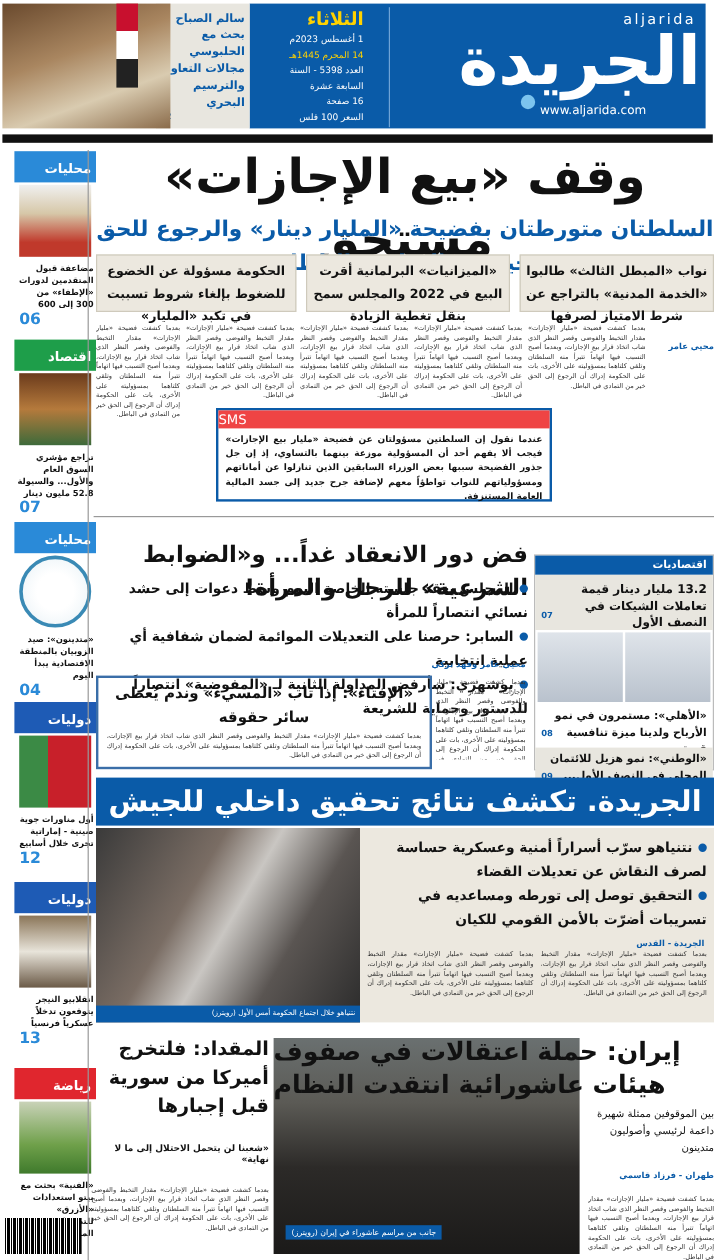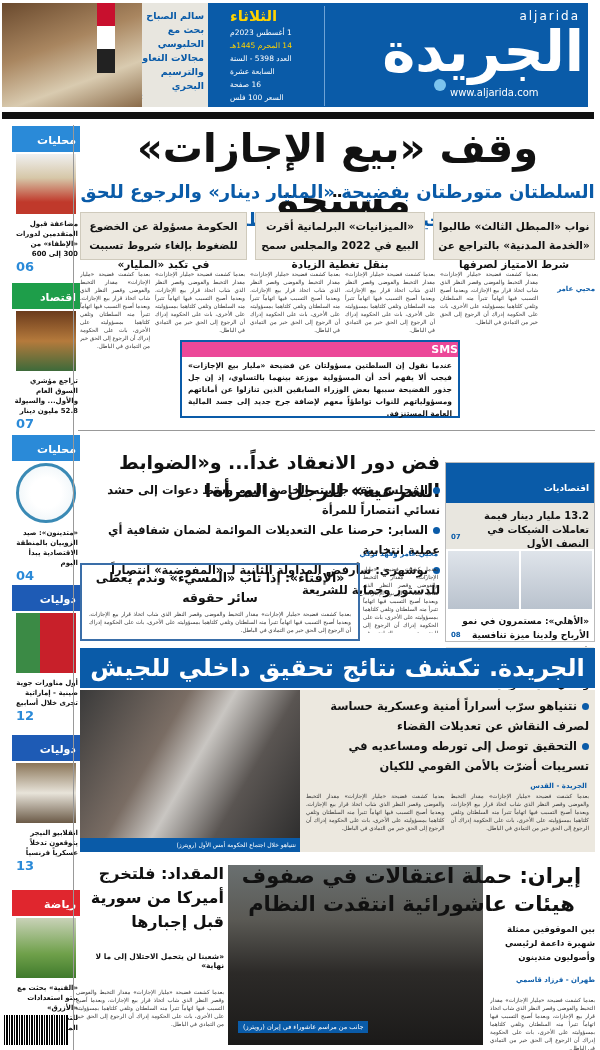--- a/index.html
+++ b/index.html
@@ -6,21 +6,21 @@
 body{width:600px;height:1050px;background:#fff;font-family:"DejaVu Sans",sans-serif;direction:rtl;overflow:hidden;position:relative;color:#111}
 .abs{position:absolute}
 
 #mast{left:0;top:0;width:600px;height:112px}
 #mast-blue{right:12px;top:3px;width:380px;height:104px;background:#0a5ba8}
 #logo{right:12px;top:3px;width:160px;height:104px;color:#fff}
 #logo .latin{position:absolute;right:8px;top:6px;font-family:"DejaVu Sans",sans-serif;font-size:12px;letter-spacing:2px;direction:ltr}
 #logo .ar{position:absolute;right:4px;top:14px;font-family:"DejaVu Sans",sans-serif;font-weight:bold;font-size:56px;line-height:70px}
 #logo .dot{position:absolute;left:6px;top:76px;width:12px;height:12px;border-radius:50%;background:#7cc4ee}
 #logo .url{position:absolute;left:22px;top:84px;font-size:10px;direction:ltr;color:#fff}
-#datebox{right:275px;top:6px;width:95px;height:100px;border-right:1px solid #6ea3d6;color:#fff;text-align:left;padding-right:21px}
+#datebox{right:275px;top:6px;width:95px;height:100px;border-right:1px solid #6ea3d6;color:#fff;text-align:right;padding-right:21px}
 #datebox .day{font-weight:bold;color:#ffd200;font-size:15px;line-height:20px}
 #datebox .l{font-size:7.5px;line-height:13px}
 #datebox .hij{color:#ffd200}
 #mast-teaser{right:392px;top:3px;width:78px;height:104px;background:#e8e6df;padding:6px 4px 0 2px}
 #mast-teaser .t{color:#0a5ba8;font-weight:bold;font-size:9.5px;line-height:14px}
 #mast-teaser .pg{position:absolute;left:4px;bottom:6px;font-size:7px;color:#0a5ba8}
 #mast-photo{left:2px;top:3px;width:140px;height:104px;background:linear-gradient(160deg,#6a4a2e 0%,#a98660 40%,#d9cbb0 70%,#8a6b4a 100%)}
 #mast-photo .flag{position:absolute;left:95px;top:0;width:18px;height:70px;background:linear-gradient(#c8102e 0 33%,#fff 33% 66%,#222 66%)}
 #rule{left:2px;top:112px;width:592px;height:7px;background:#111}
 
@@ -30,46 +30,46 @@
 .rail-txt{font-size:7px;line-height:10px;font-weight:bold;text-align:right;padding:3px 2px 0 2px}
 .rail-pg{font-size:13px;font-weight:bold;color:#2a8ad8;direction:ltr;text-align:left;padding-left:4px}
 #divider-v{left:73px;top:125px;width:1px;height:925px;background:#999}
 
 #h1{left:80px;top:122px;width:515px;text-align:center;font-weight:bold;font-size:40px;line-height:52px;color:#111}
 #h1sub{left:80px;top:178px;width:515px;text-align:center;font-weight:bold;font-size:18px;color:#0a5ba8;line-height:28px}
 .kicker{top:212px;height:48px;background:#ece8df;border:1px solid #cfcabc;font-weight:bold;font-size:10.5px;line-height:19px;text-align:center;padding-top:4px}
 .col{font-size:5.5px;line-height:8px;color:#333;text-align:justify}
 .byline{font-size:7px;color:#0a5ba8;font-weight:bold}
 #sms{left:180px;top:340px;width:280px;height:78px;border:2px solid #0a5ba8}
-#sms .hd{background:#ec4899;color:#fff;font-weight:bold;text-align:right;font-size:11px;height:15px;line-height:15px}
+#sms .hd{background:#ef4444;color:#fff;font-weight:normal;text-align:left;font-size:11px;height:15px;line-height:15px}
 #sms .bd{font-size:7.5px;line-height:12px;font-weight:bold;padding:3px 6px;text-align:justify}
 
 #h2{left:80px;top:448px;width:360px;font-weight:bold;font-size:19px;line-height:28px;text-align:right}
 .bullet{font-weight:bold;font-size:11.5px;line-height:20px;text-align:right}
 .bullet::before{content:"";display:inline-block;width:7px;height:7px;border-radius:50%;background:#0a5ba8;margin-left:5px;vertical-align:middle}
 #ifta{left:80px;top:563px;width:280px;height:78px;border:2px solid #3a6ea8;padding:3px}
 #ifta .t{font-weight:bold;font-size:12.5px;text-align:center;line-height:20px}
 
 #econ{left:445px;top:462px;width:150px;height:180px;border:1px solid #bbb}
-#econ .hd{background:#0a5ba8;color:#fff;font-size:9px;font-weight:bold;padding:20px 5px;height:16px;text-align:right}
+#econ .hd{background:#0a5ba8;color:#fff;font-size:9px;font-weight:bold;padding:3px 5px;height:16px;text-align:right}
 #econ .s1{background:#e8e6df;font-weight:bold;font-size:10px;line-height:14px;text-align:right;padding:6px 5px;height:46px;position:relative}
 .pgb{position:absolute;left:5px;bottom:5px;font-size:7px;color:#0a5ba8;font-weight:bold;direction:ltr}
 #econ .pics{height:62px;display:flex;gap:2px;padding:2px}
 #econ .pic{flex:1;background:linear-gradient(#dfe4ea,#b9c2cd);position:relative}
 #econ .s2{font-weight:bold;font-size:9px;line-height:14px;text-align:right;padding:3px 5px;height:36px;position:relative}
 #econ .s3{background:#e8e6df;font-weight:bold;font-size:9px;line-height:14px;text-align:right;padding:3px 5px;height:36px;position:relative}
 
 #isr-band{left:80px;top:648px;width:515px;height:40px;background:#0a5ba8;color:#fff;font-weight:bold;font-size:24px;line-height:40px;text-align:center}
 #isr-photo{left:80px;top:690px;width:220px;height:162px;background:linear-gradient(120deg,#3a3a3a 0%,#7a6d64 35%,#c9c6c2 50%,#5a5552 70%,#2b2b2b 100%)}
 #isr-photo .cap{position:absolute;left:0;bottom:0;width:100%;height:14px;background:#0a5ba8;color:#fff;font-size:6px;line-height:14px;padding-right:4px}
 #isr-body{left:300px;top:690px;width:295px;height:162px;background:#ece8df}
 
 #iran-photo{left:228px;top:865px;width:255px;height:180px;background:linear-gradient(#6a7070 0%,#5b5a55 30%,#2c2a28 60%,#1b1a19 100%)}
 #iran-photo .cap{position:absolute;left:10px;bottom:12px;background:#0a5ba8;color:#fff;font-size:6.5px;padding:2px 5px}
-#iran-h{left:228px;top:862px;width:367px;font-weight:bold;font-size:21px;line-height:28px;color:#fff;text-align:center;text-shadow:0 0 2px #000}
+#iran-h{left:228px;top:862px;width:367px;font-weight:bold;font-size:21px;line-height:28px;color:#fff;text-align:left;text-shadow:0 0 2px #000}
 #iran-h .first{color:#111;text-shadow:none}
 #iran-side{left:490px;top:922px;width:105px}
 #syr{left:76px;top:862px;width:148px}
 #syr .h{font-weight:bold;font-size:16px;line-height:24px;text-align:right}
 #syr .q{font-weight:bold;font-size:7.5px;text-align:right;margin:18px 0}
 #barcode{left:4px;top:1015px;width:64px;height:30px;background:repeating-linear-gradient(90deg,#000 0 1px,#fff 1px 2px,#000 2px 4px,#fff 4px 5px)}
 </style>
 </head>
 <body>
 
@@ -211,16 +211,16 @@
 </div>
 
 <div id="iran-photo" class="abs">
   <div class="cap">جانب من مراسم عاشوراء في إيران (رويترز)</div>
 </div>
 <div id="iran-h" class="abs">
   <div class="first">إيران: حملة اعتقالات في صفوف</div>
   <div class="first">هيئات عاشورائية انتقدت النظام</div>
 </div>
 <div id="iran-side" class="abs">
-  <div style="font-weight:bold;font-size:8.5px;line-height:14px;">بين الموقوفين ممثلة شهيرة داعمة لرئيسي وأصوليون متدينون</div>
+  <div style="font-weight:normal;font-size:8.5px;line-height:14px;">بين الموقوفين ممثلة شهيرة داعمة لرئيسي وأصوليون متدينون</div>
   <div class="byline" style="margin:12px 0">طهران - فرزاد قاسمي</div>
   <div class="col" style="height:60px;overflow:hidden">بعدما كشفت فضيحة «مليار الإجازات» مقدار التخبط والفوضى وقصر النظر الذي شاب اتخاذ قرار بيع الإجازات، وبعدما أصبح التسبب فيها اتهاماً تتبرأ منه السلطتان وتلقي كلتاهما بمسؤوليته على الأخرى، بات على الحكومة إدراك أن الرجوع إلى الحق خير من التمادي في الباطل.</div>
 </div>
 
 </body></html>

